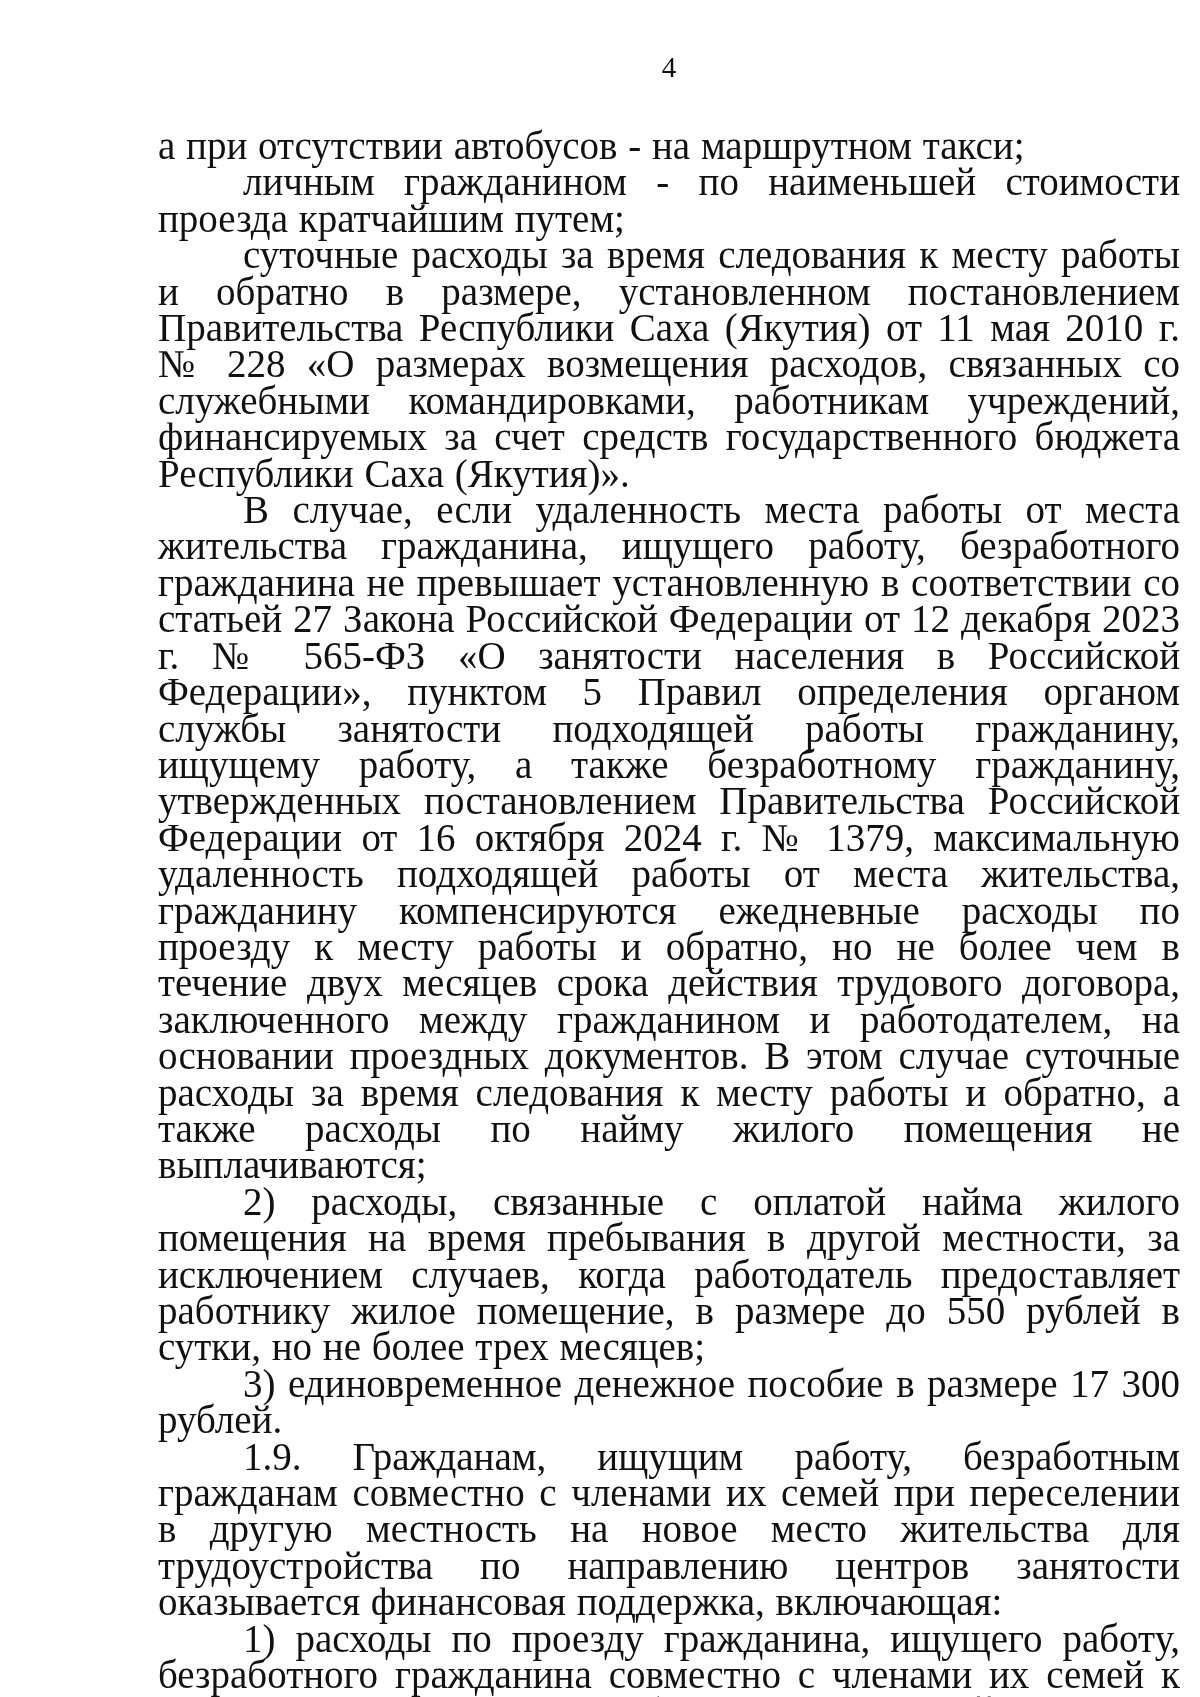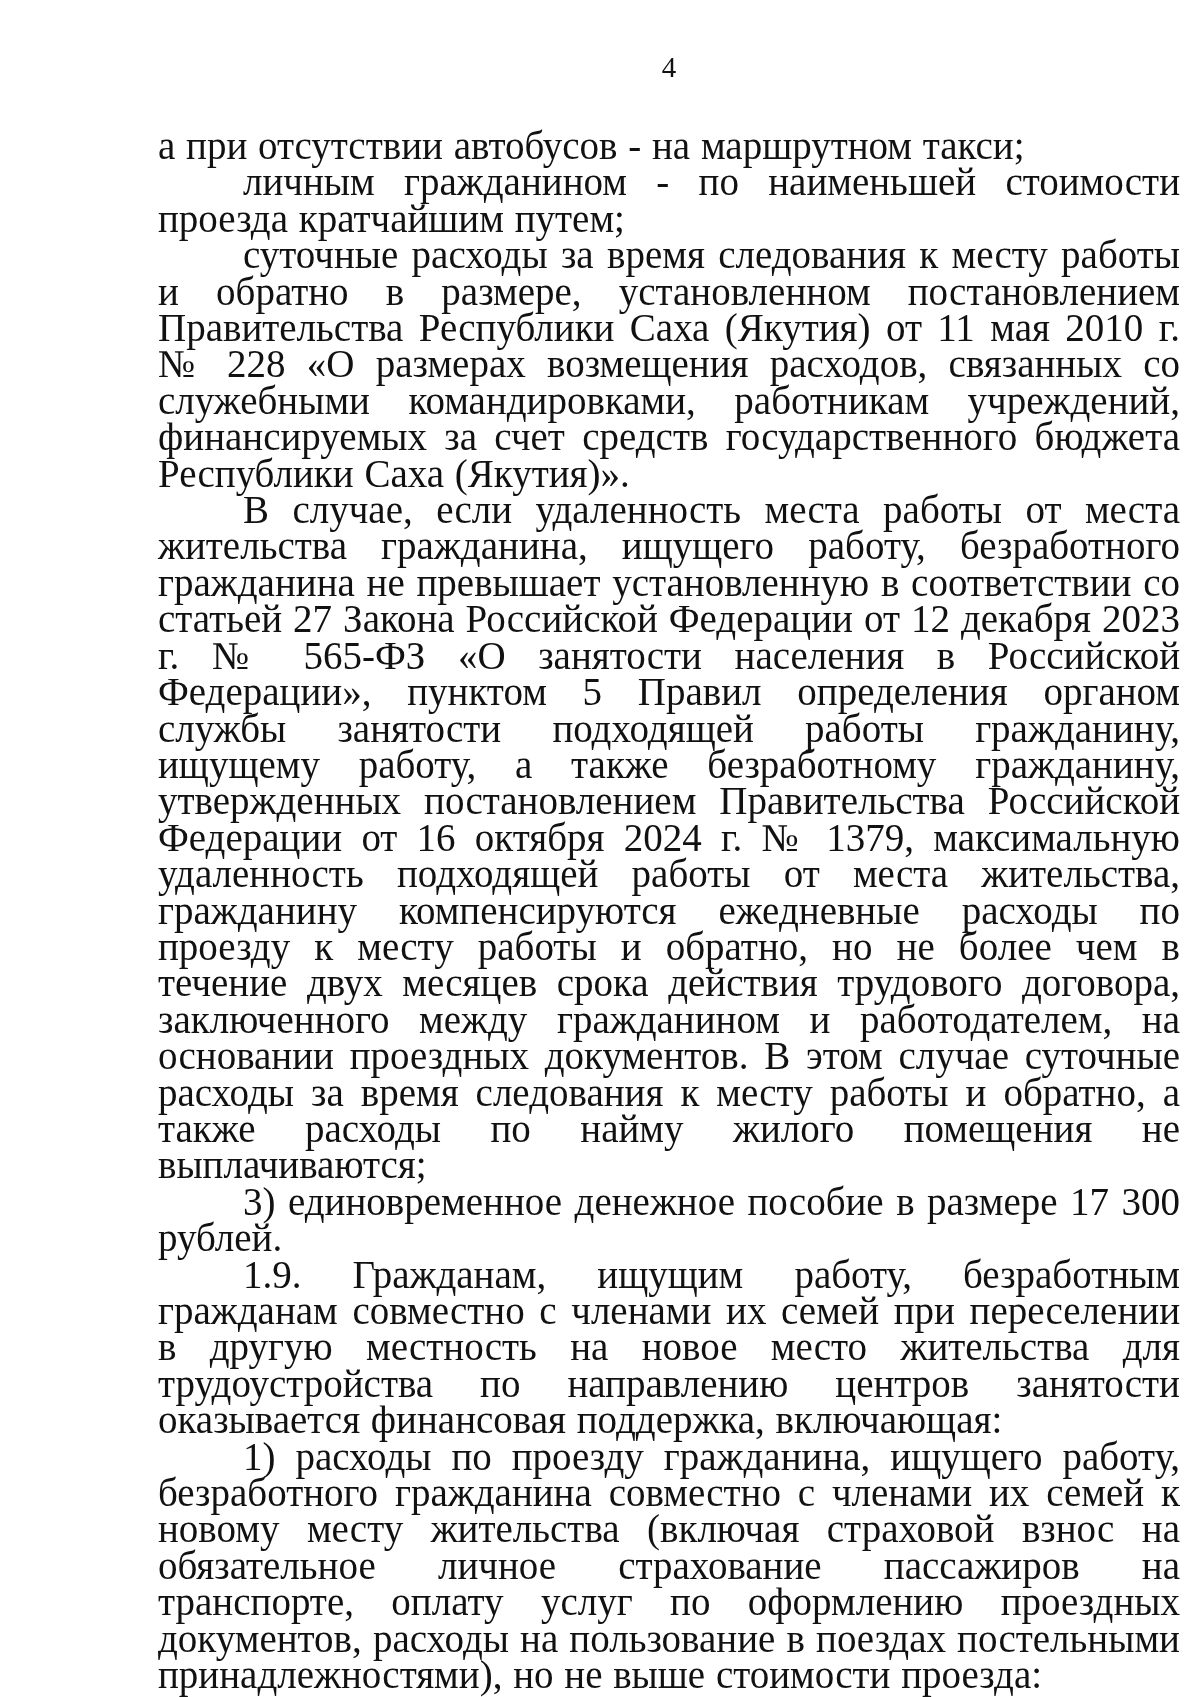--- a/index.html
+++ b/index.html
@@ -46,17 +46,18 @@
 </head>
 <body>
 
 <div class="page-number">4</div>
 
 <div class="content">
   <p class="para no-indent">а при отсутствии автобусов - на маршрутном такси;</p>
   <p class="para">личным гражданином - по наименьшей стоимости проезда кратчайшим путем;</p>
   <p class="para">суточные расходы за время следования к месту работы и обратно в размере, установленном постановлением Правительства Республики Саха (Якутия) от 11 мая 2010 г. № 228 «О размерах возмещения расходов, связанных со служебными командировками, работникам учреждений, финансируемых за счет средств государственного бюджета Республики Саха (Якутия)».</p>
   <p class="para">В случае, если удаленность места работы от места жительства гражданина, ищущего работу, безработного гражданина не превышает установленную в соответствии со статьей 27 Закона Российской Федерации от 12 декабря 2023 г. № 565-ФЗ «О занятости населения в Российской Федерации», пунктом 5 Правил определения органом службы занятости подходящей работы гражданину, ищущему работу, а также безработному гражданину, утвержденных постановлением Правительства Российской Федерации от 16 октября 2024 г. № 1379, максимальную удаленность подходящей работы от места жительства, гражданину компенсируются ежедневные расходы по проезду к месту работы и обратно, но не более чем в течение двух месяцев срока действия трудового договора, заключенного между гражданином и работодателем, на основании проездных документов. В этом случае суточные расходы за время следования к месту работы и обратно, а также расходы по найму жилого помещения не выплачиваются;</p>
+  <p class="para">2) расходы, связанные с оплатой найма жилого помещения на время пребывания в другой местности, за исключением случаев, когда работодатель предоставляет работнику жилое помещение, в размере до 550 рублей в сутки, но не более трех месяцев;</p>
   <p class="para">3) единовременное денежное пособие в размере 17 300 рублей.</p>
   <p class="para">1.9. Гражданам, ищущим работу, безработным гражданам совместно с членами их семей при переселении в другую местность на новое место жительства для трудоустройства по направлению центров занятости оказывается финансовая поддержка, включающая:</p>
   <p class="para">1) расходы по проезду гражданина, ищущего работу, безработного гражданина совместно с членами их семей к новому месту жительства (включая страховой взнос на обязательное личное страхование пассажиров на транспорте, оплату услуг по оформлению проездных документов, расходы на пользование в поездах постельными принадлежностями), но не выше стоимости проезда:</p>
   <p class="para">железнодорожным удаленность - в плацкартном вагоне пассажирского поезда;</p>
 </div>
 
 </body></html>

